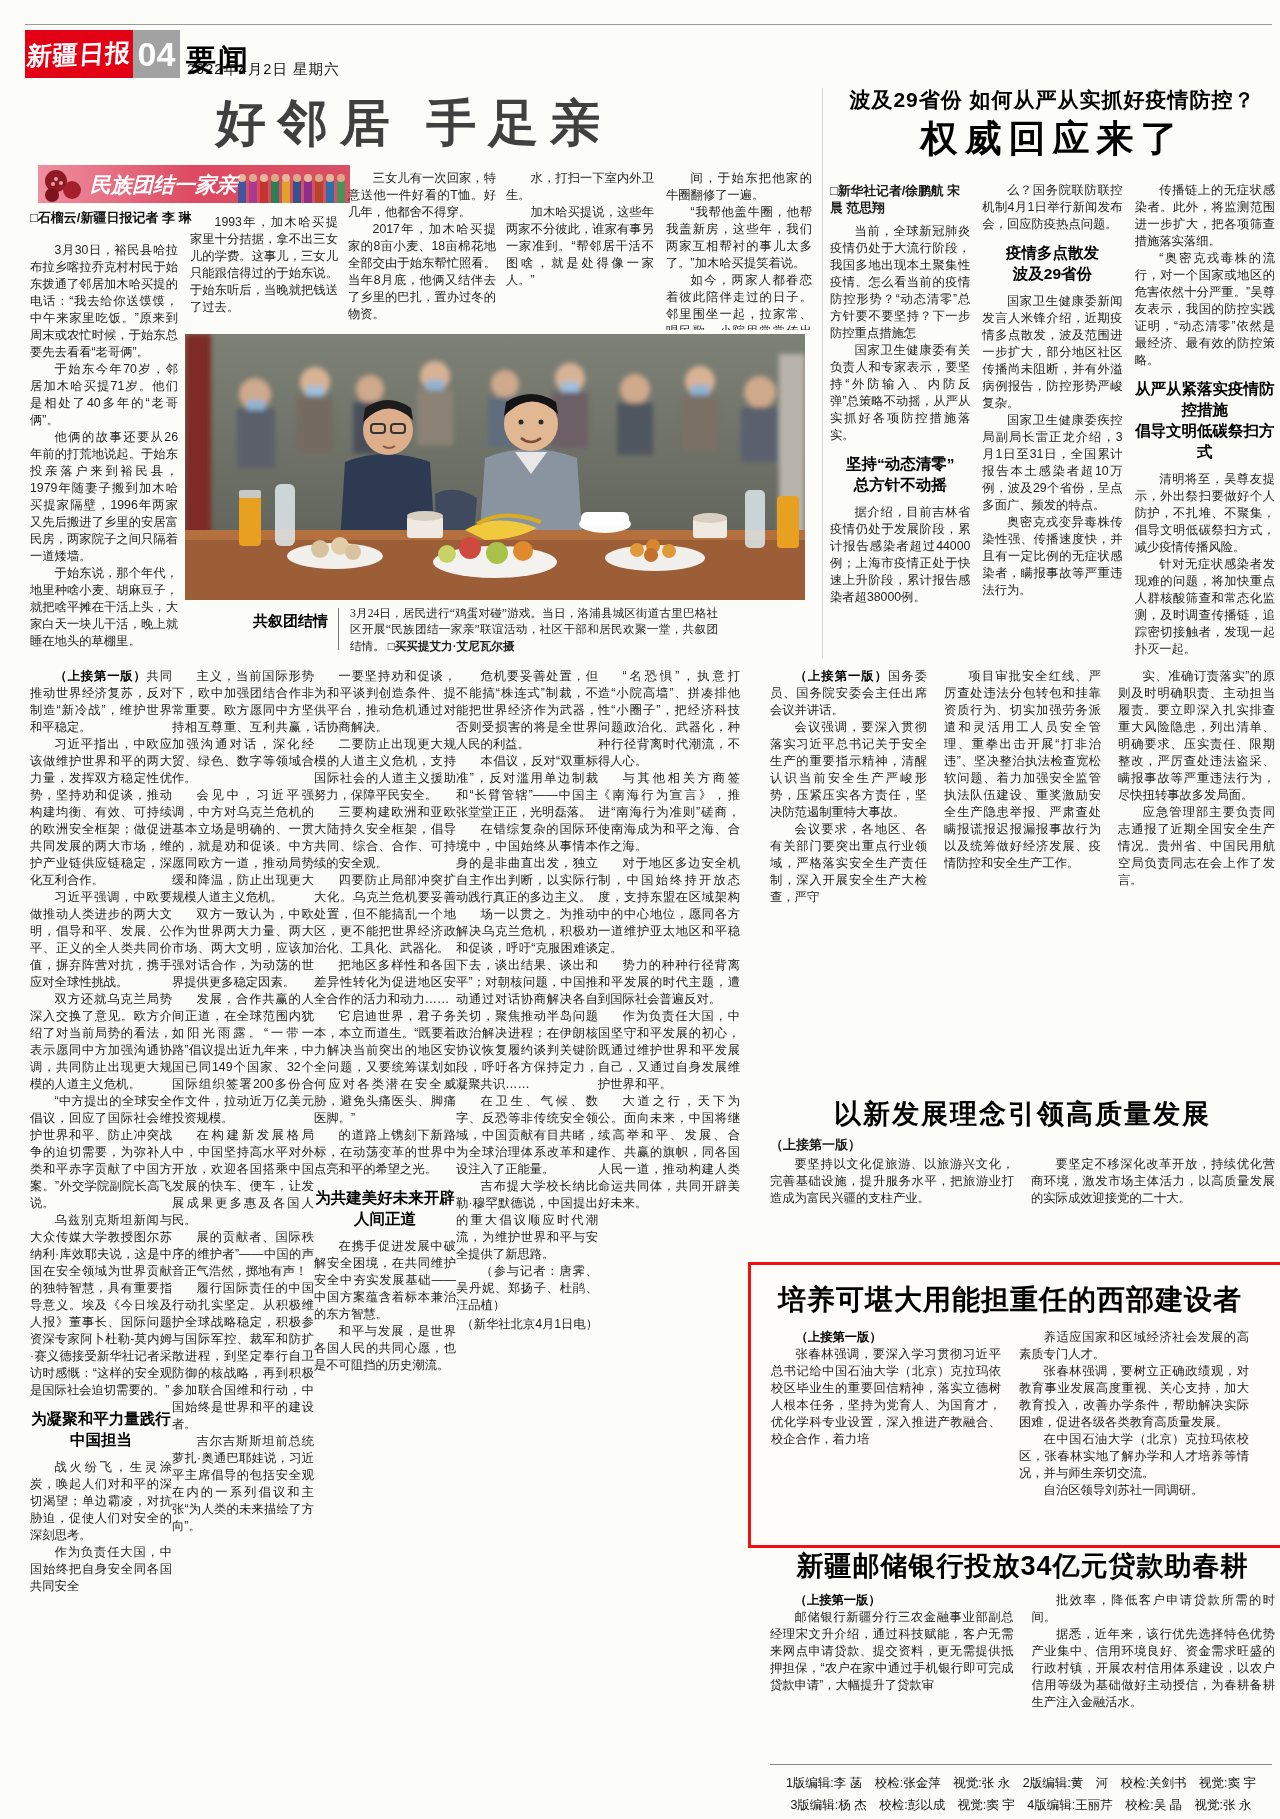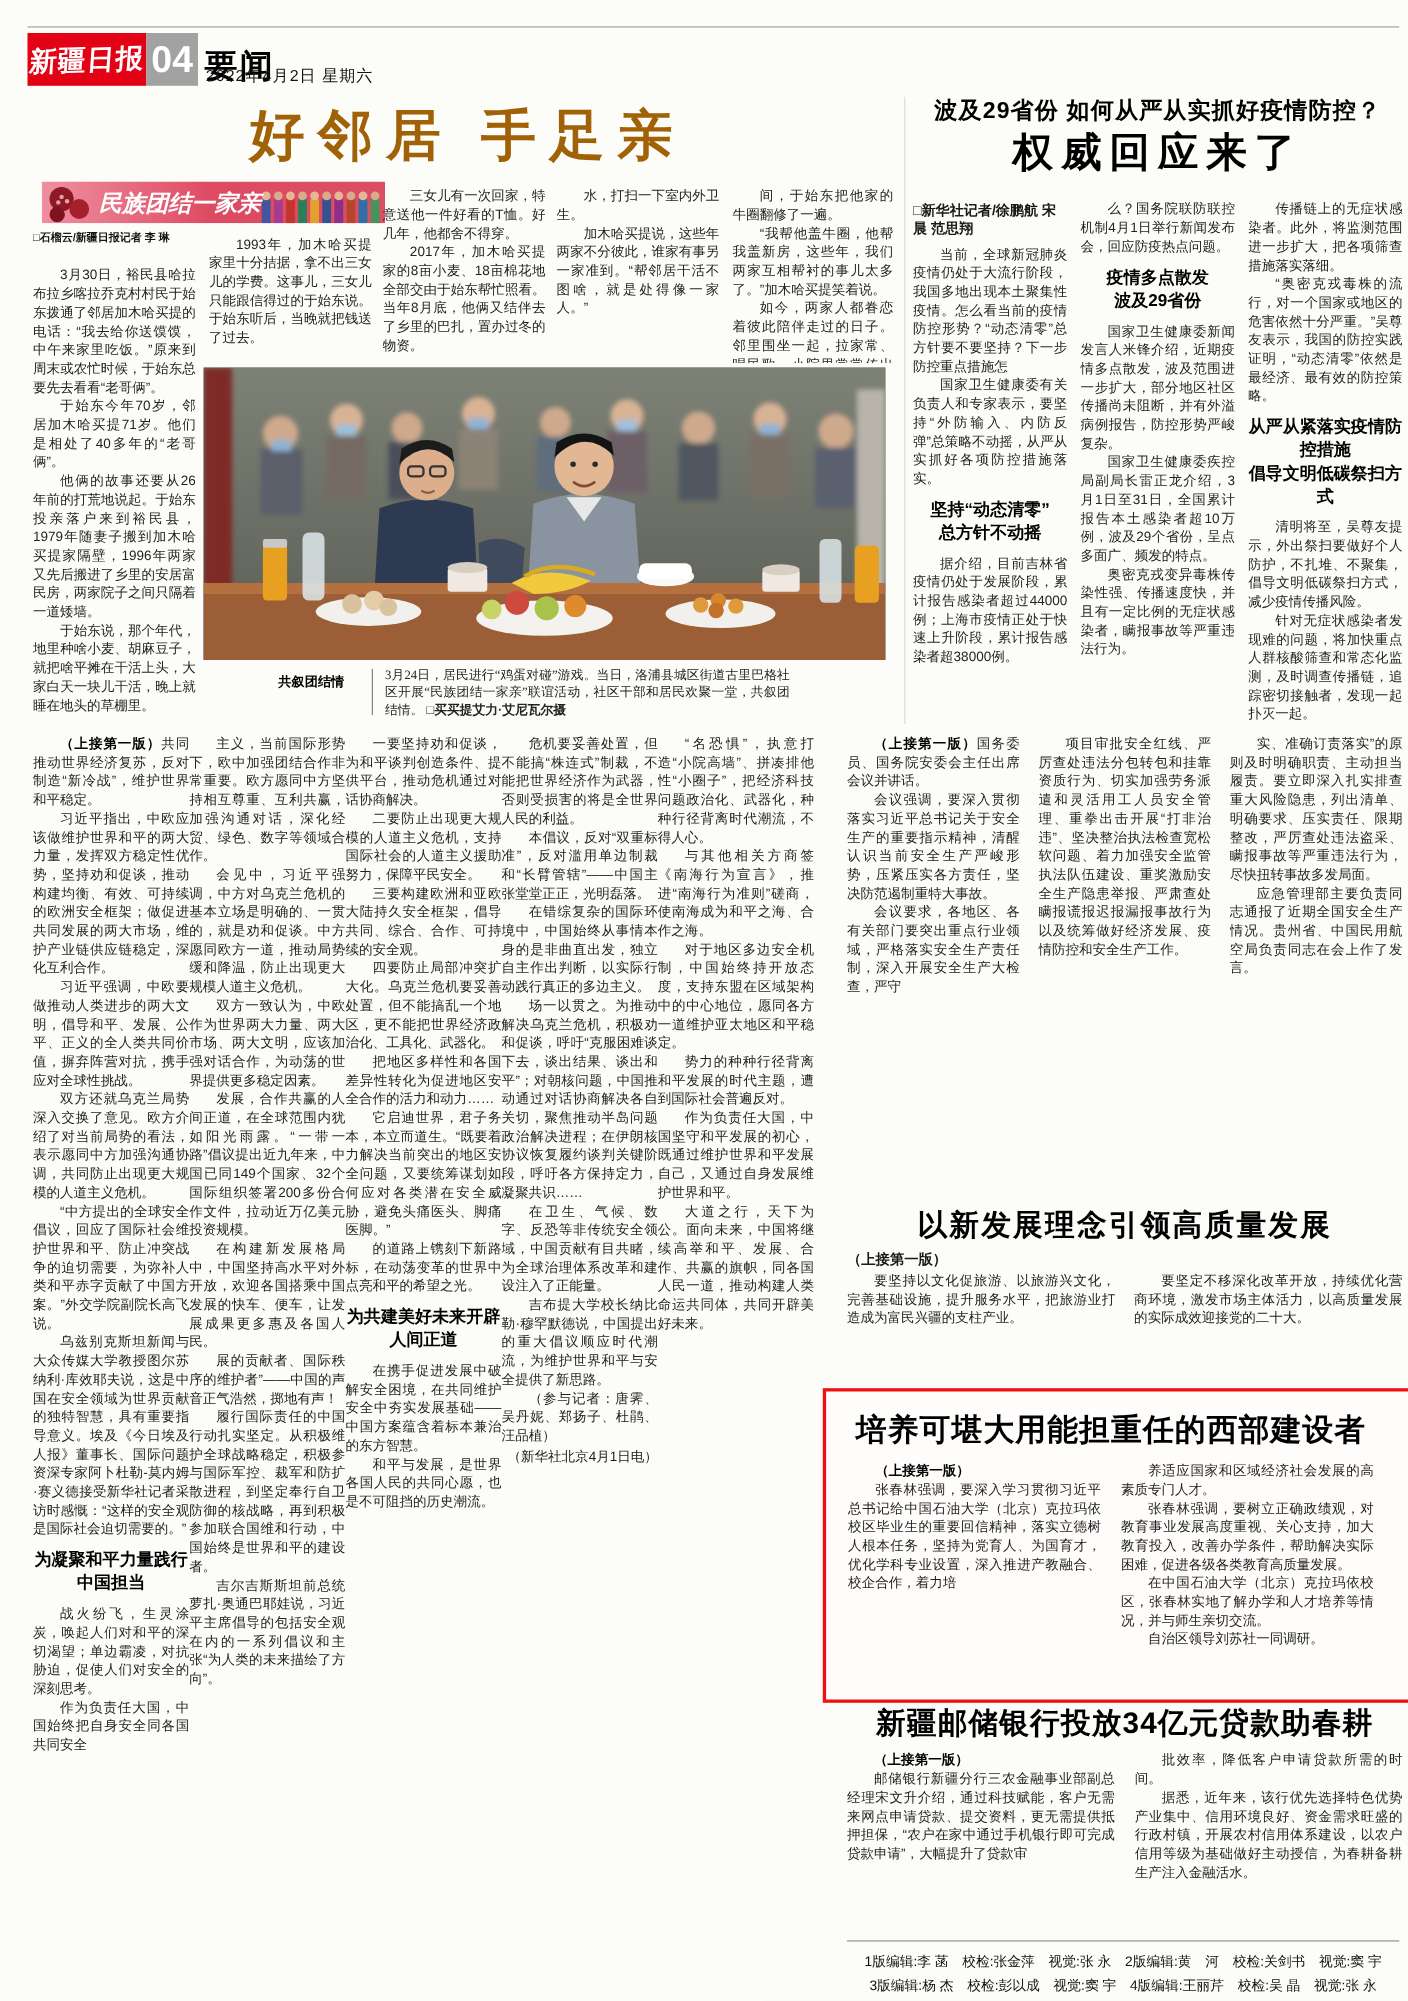--- a/index.html
+++ b/index.html
@@ -12,44 +12,44 @@
   
   .logo-box{position:absolute;left:25px;top:30px;width:108px;height:48px;background:#e30115;
             display:flex;align-items:center;justify-content:center;}
   .logo-box span{color:#fff;font-family:"Liberation Serif","DejaVu Serif",serif;font-weight:bold;
             font-size:25px;letter-spacing:1px;transform:skewX(-6deg) rotate(-2deg);}
   .pageno-box{position:absolute;left:133px;top:30px;width:47px;height:48px;background:#a2a2a2;
             display:flex;align-items:center;justify-content:center;color:#fff;font-size:34px;font-weight:bold;}
   .section-name{position:absolute;left:186px;top:40px;font-size:30px;font-weight:700;color:#000;letter-spacing:2px;}
   .date-line{position:absolute;left:187px;top:60px;font-size:14.5px;color:#111;letter-spacing:1px;}
   
-  .main-hl{position:absolute;left:165px;top:90px;width:520px;text-align:center;
+  .main-hl{position:absolute;left:154px;top:90px;width:520px;text-align:center;
            font-family:"Liberation Serif","DejaVu Serif",serif;font-weight:900;font-size:50px;
-           letter-spacing:12px;color:#a16207;}
+           letter-spacing:12px;color:#404040;}
   .kicker{position:absolute;left:830px;top:86px;width:445px;text-align:center;font-weight:900;
           font-size:21px;letter-spacing:1px;color:#000;}
   .covid-hl{position:absolute;left:830px;top:114px;width:445px;text-align:center;font-weight:900;
           font-size:37px;letter-spacing:7px;color:#000;}
   .sec-hl{position:absolute;text-align:center;font-weight:900;color:#000;}
   
   .badge{position:absolute;left:38px;top:165px;width:312px;height:38px;}
-  .byline-main{position:absolute;left:30px;top:209px;width:200px;font-size:10px;font-weight:bold;color:#111;}
+  .byline-main{position:absolute;left:30px;top:209px;width:200px;font-size:13px;font-weight:bold;color:#111;}
   
   .cols{position:absolute;display:flex;overflow:hidden;}
   .col{flex:1;height:100%;overflow:hidden;}
   .pg{margin:0;font-size:12.3px;line-height:17px;text-align:justify;text-justify:inter-ideograph;
       text-indent:2em;color:#222;}
   .pg b{color:#000;}
   .sub{font-weight:bold;text-align:center;white-space:pre-line;font-size:15.5px;line-height:21px;
        margin:9px 0;color:#000;}
   .by{font-weight:bold;margin:0 0 7px;font-size:12.8px;line-height:17px;}
   .endline{text-align:right;margin:2px 0 0;font-size:12.3px;line-height:17px;}
   
   .photo{position:absolute;left:185px;top:334px;width:620px;height:266px;overflow:hidden;background:#6e7268;}
-  .cap-label{position:absolute;left:253px;top:612px;font-size:12px;font-weight:900;color:#000;}
+  .cap-label{position:absolute;left:253px;top:612px;font-size:15px;font-weight:900;color:#000;}
   .cap-divider{position:absolute;left:338px;top:608px;width:1px;height:42px;background:#777;}
   .cap-text{position:absolute;left:350px;top:606px;width:368px;font-size:11.6px;line-height:16px;
             text-align:justify;color:#222;font-family:"Liberation Serif","DejaVu Serif",serif;}
   .cap-text b{font-family:Liberation Sans, sans-serif;}
   
   .red-box{position:absolute;left:748px;top:1262px;width:518px;height:280px;border:3px solid #f01010;background:#fffdfb;padding-left:31px;}
   
   .credits{position:absolute;left:770px;width:502px;font-size:12.5px;color:#111;line-height:22px;text-align:center;white-space:nowrap;}
 </style>
 </head>

